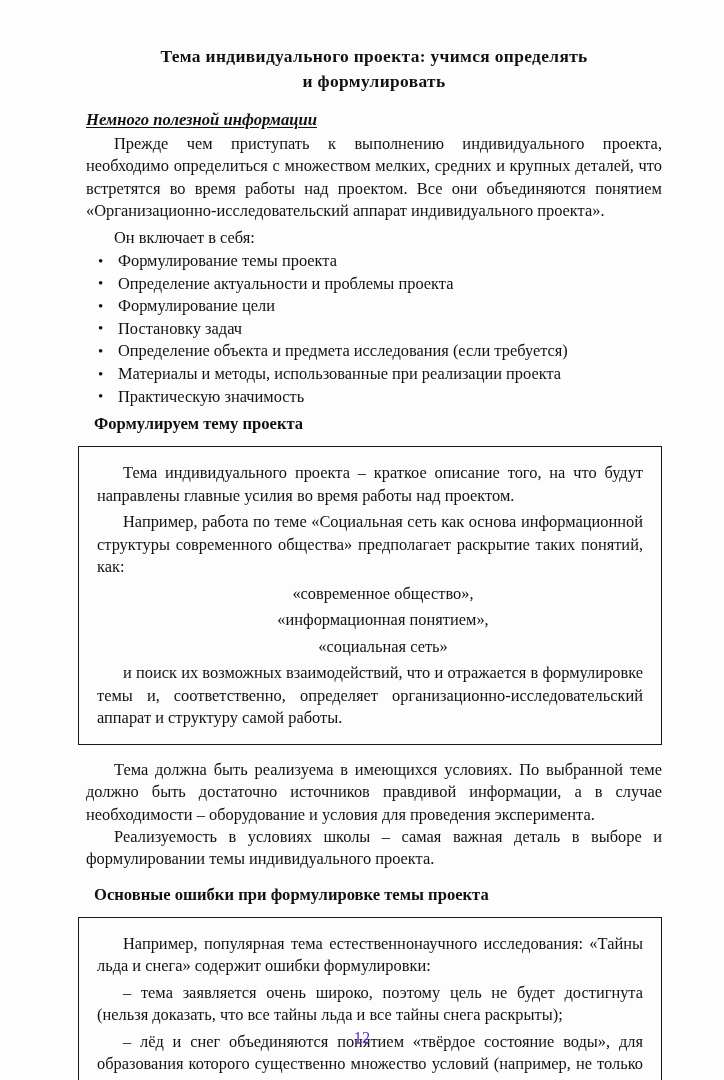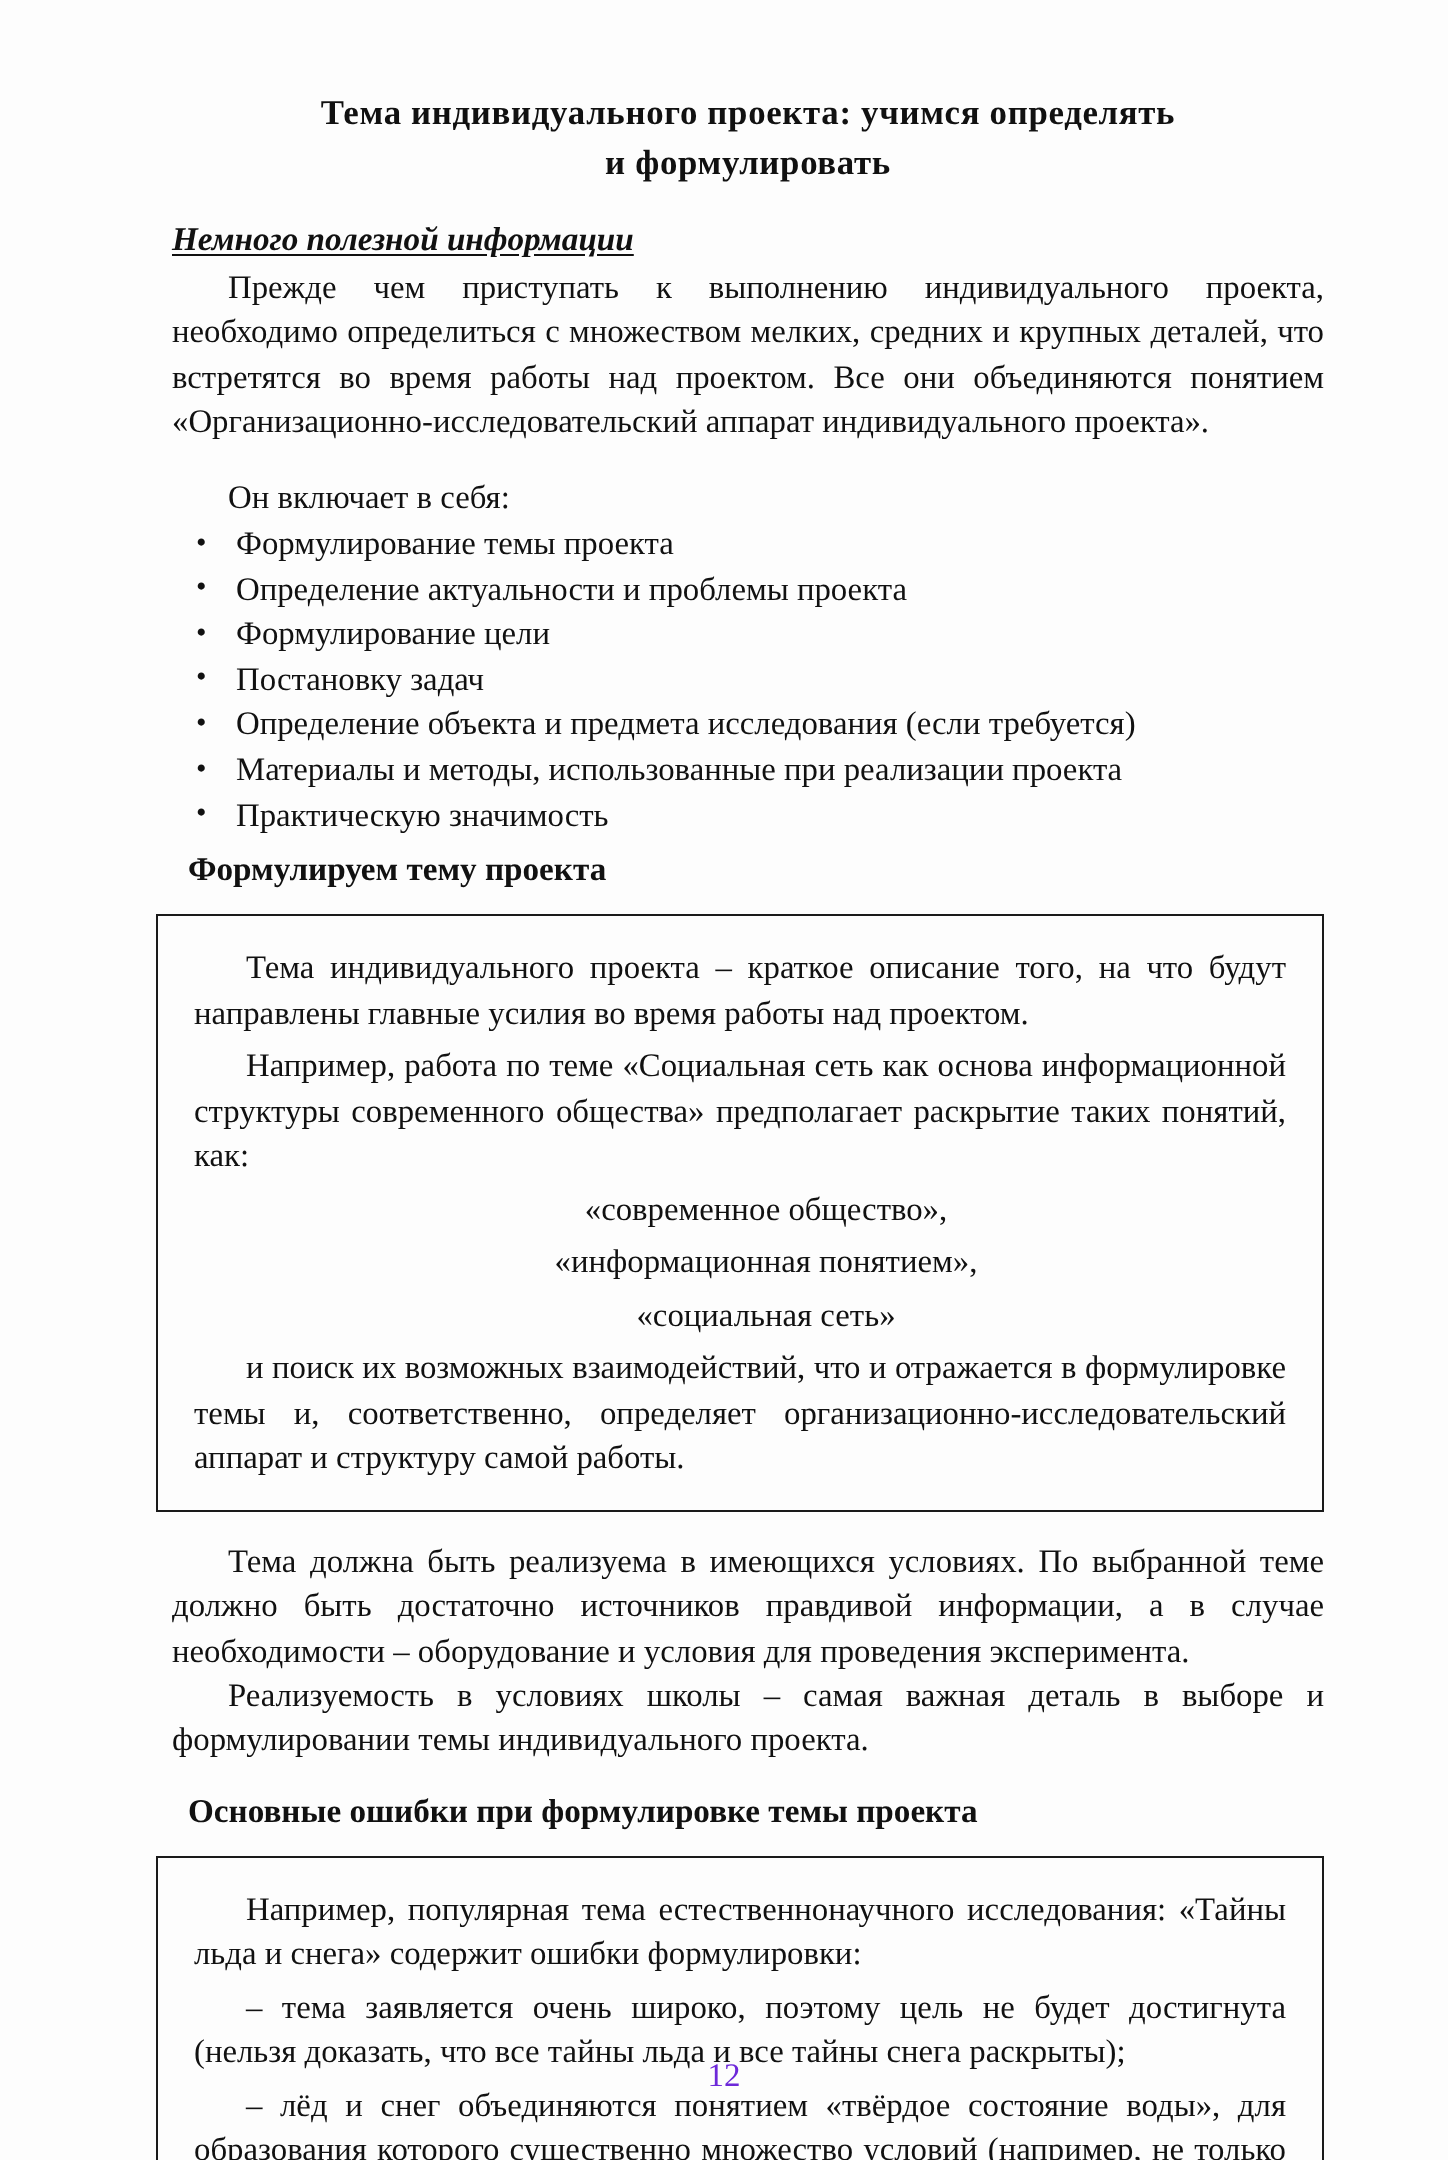--- a/index.html
+++ b/index.html
@@ -60,21 +60,21 @@
   
   p.body {
     font-size: 16.4px;
     line-height: 22.4px;
     margin: 0;
     text-align: justify;
     text-justify: inter-word;
     text-indent: 28px;
     hyphens: manual;
   }
-  p.body.tight { margin-top: 15px; }
+  p.body.tight { margin-top: 4px; }
 
   
   ul.bullets {
     list-style: none;
     margin: 1px 0 0 0;
     padding: 0;
   }
   ul.bullets li {
     font-size: 16.4px;
     line-height: 22.6px;

